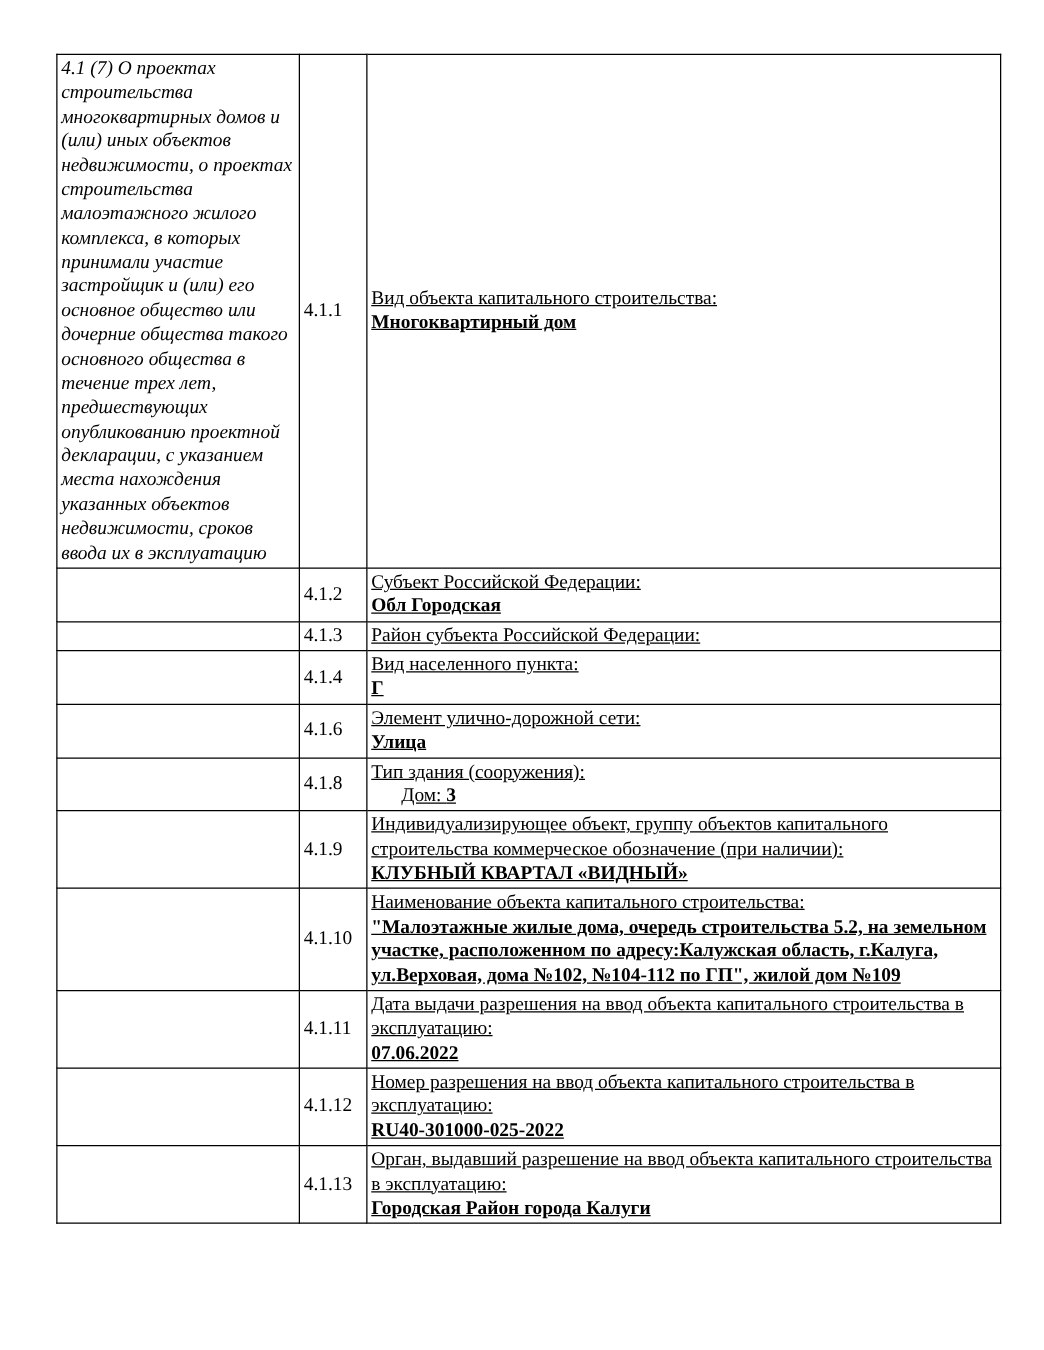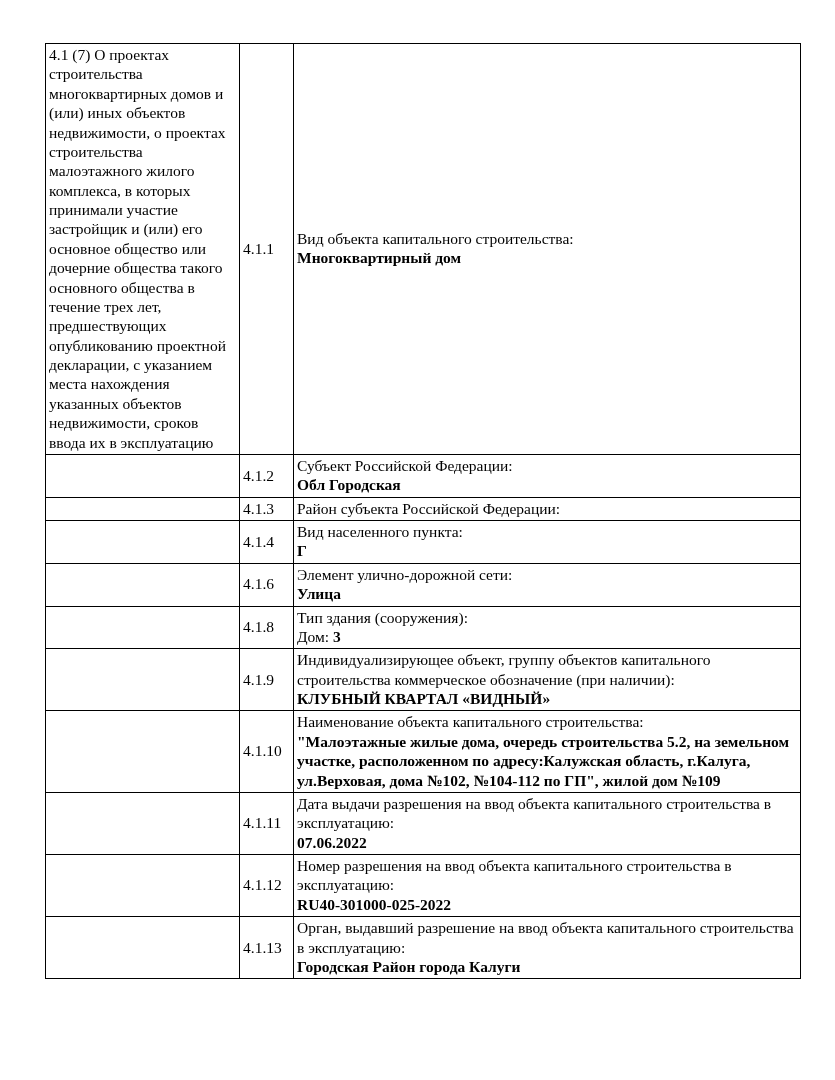--- a/index.html
+++ b/index.html
@@ -25,27 +25,28 @@
   table.doc-table td {
     border: 1px solid #000000;
     padding: 1px 3px 2px 3px;
     font-size: 15.5px;
     line-height: 1.25;
     vertical-align: middle;
     word-wrap: break-word;
   }
   td.c1 { width: 187px; }
   td.c2 { width: 47px; margin-left: 16px; }
-  td.c3 { width: 500px; }
+  td.c3 { width: 500px; text-decoration: underline; }
   td.section-cell {
     vertical-align: top;
     text-align: left;
+    font-style: italic;
   }
   .val-bold { font-weight: bold; }
-  .val-prefix { font-weight: normal; }
+  .val-prefix { font-weight: normal; margin-left: 24px; }
   .field-value:empty { display: none; }
 </style>
 </head>
 <body>
 
 <div class="page">
   <table class="doc-table">
 
     <tbody>
         <tr>

